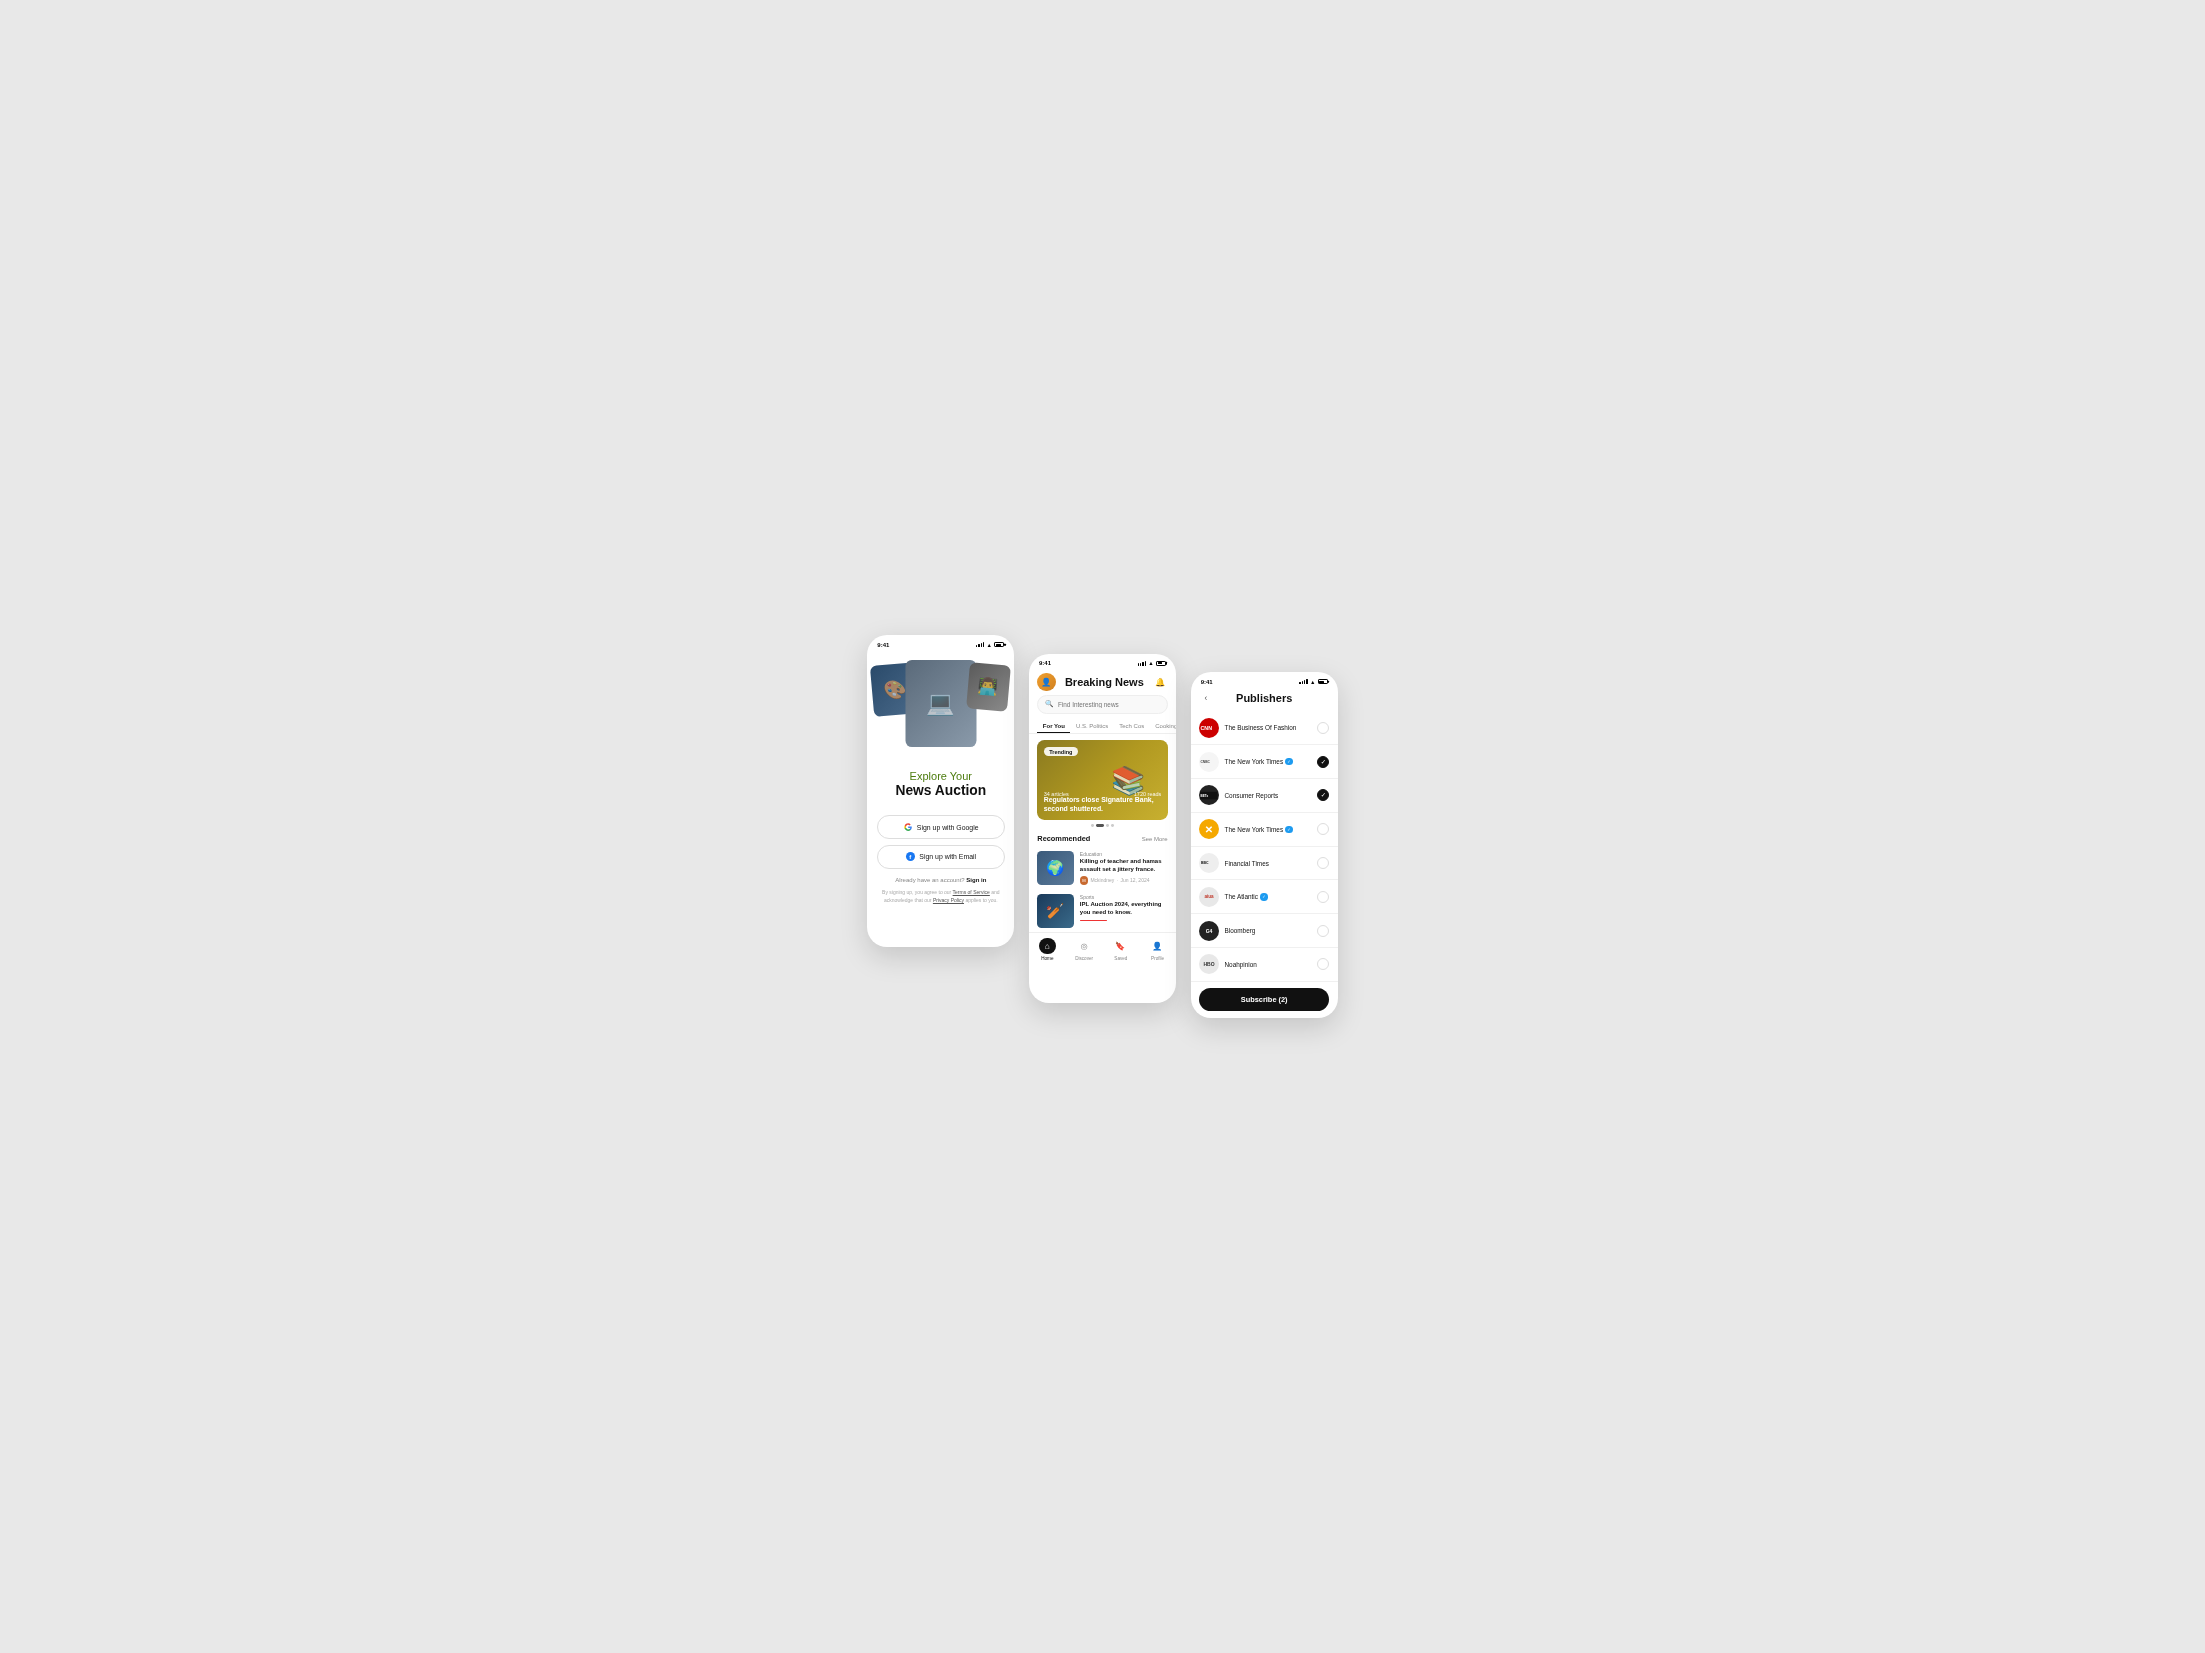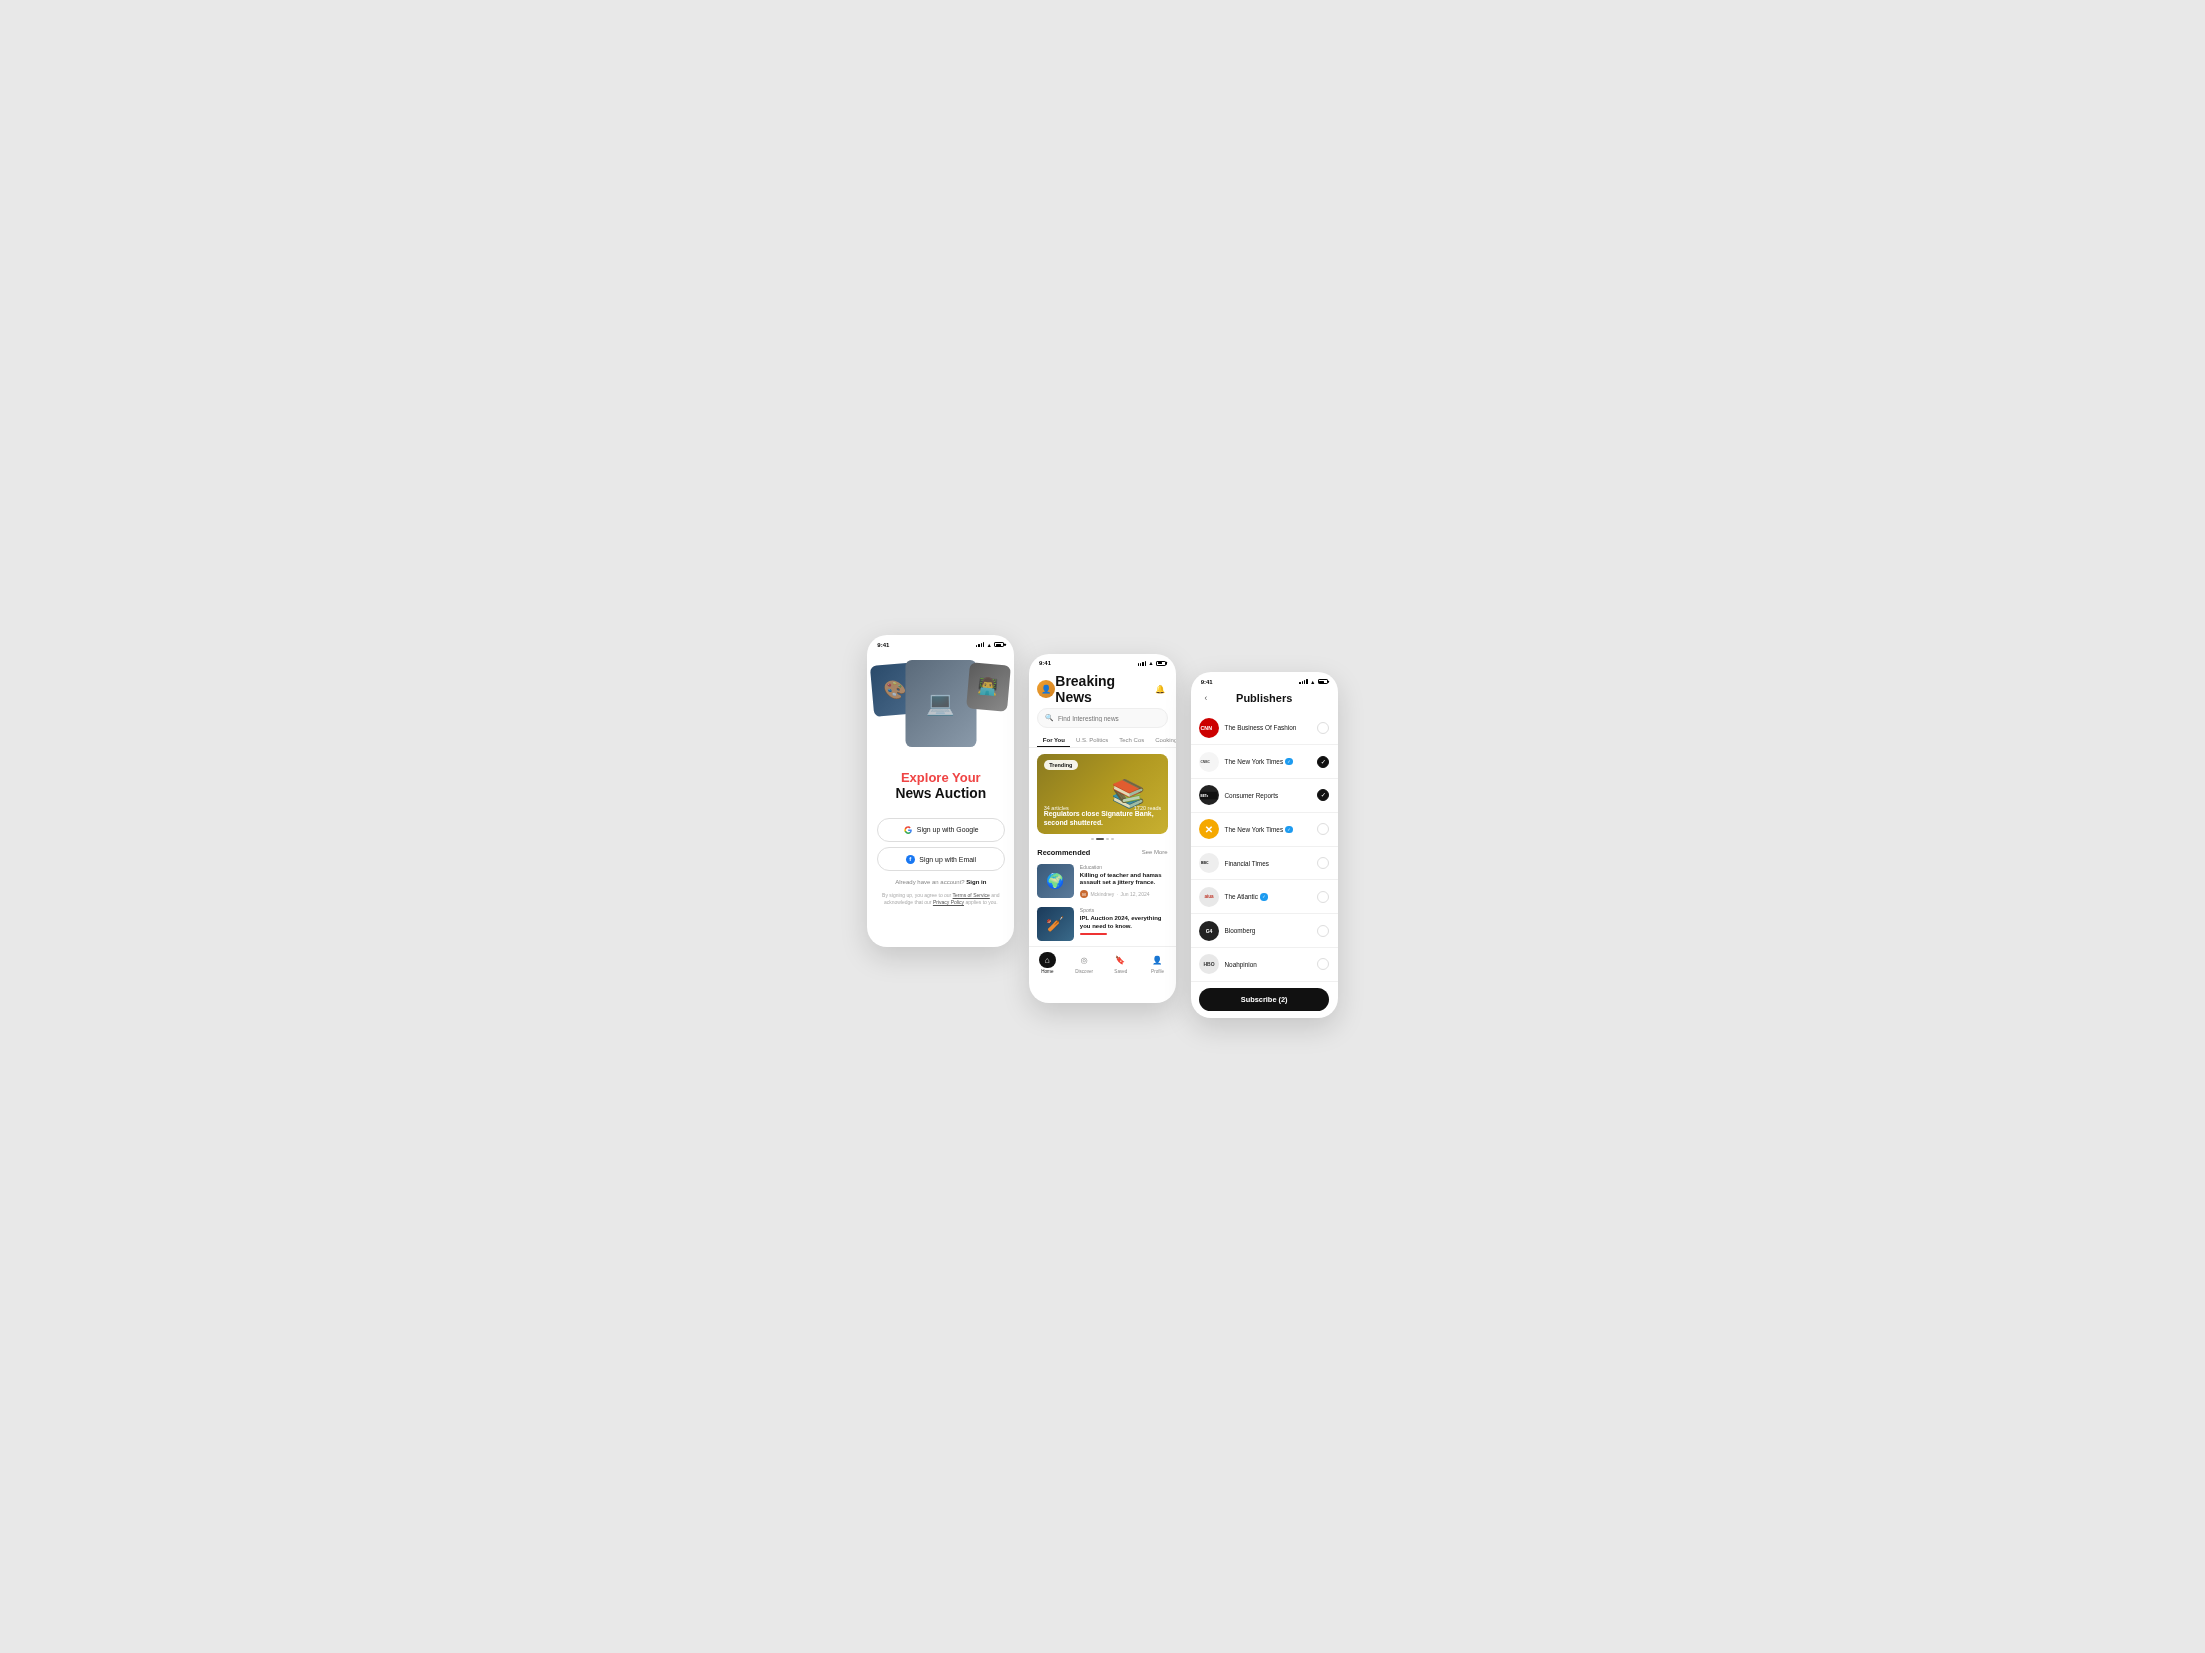--- a/index.html
+++ b/index.html
@@ -126,23 +126,23 @@
       top: 50%; left: 50%;
       transform: translate(-50%,-50%);
       opacity: 0.6;
     }
 
     .screen1-title {
       text-align: center;
       padding: 9.2px 13.8px 4.6px;
     }
     .screen1-title .line1 {
-      font-size: 13px;
-      font-weight: 700;
-      color: #ef4444;
+      font-size: 11px;
+      font-weight: 400;
+      color: #4d7c0f;
       line-height: 1.2;
     }
     .screen1-title .line2 {
       font-size: 13.8px;
       font-weight: 800;
       color: #111;
       line-height: 1.2;
     }
 
     .auth-buttons {
@@ -219,21 +219,21 @@
       font-size: 8.3px;
     }
     .bell-icon {
       width: 14.7px; height: 14.7px;
       display: flex;
       align-items: center;
       justify-content: center;
       font-size: 8.3px;
     }
     .screen2-title {
-      font-size: 14px;
+      font-size: 11px;
       font-weight: 700;
       color: #111;
     }
 
     .search-bar {
       margin: 0 8.3px 6.4px;
       border: 0.5px solid #eee;
       border-radius: 23px;
       padding: 4.6px 7.4px;
       display: flex;

